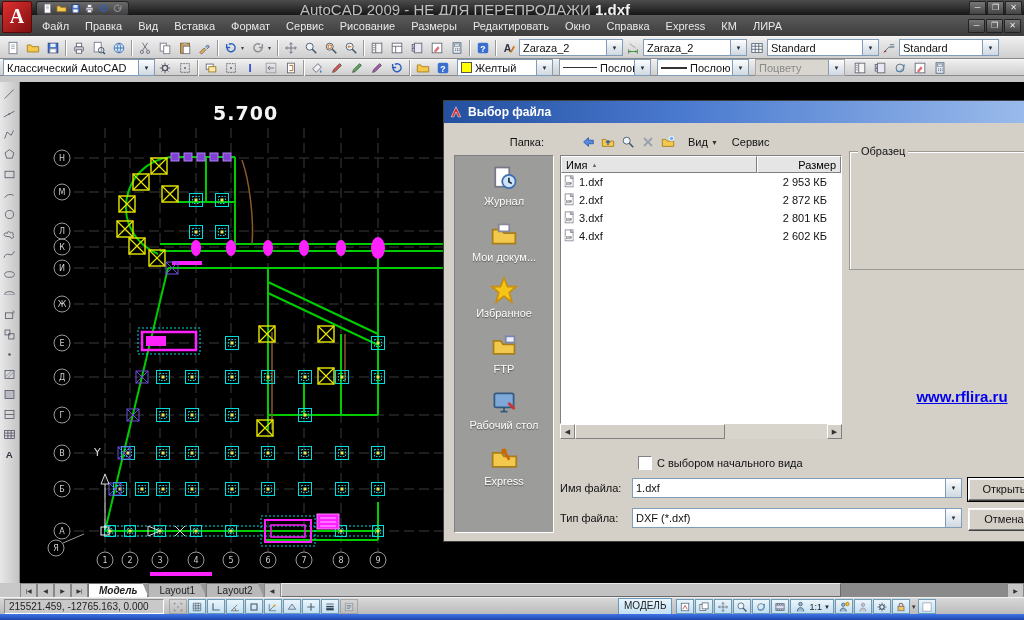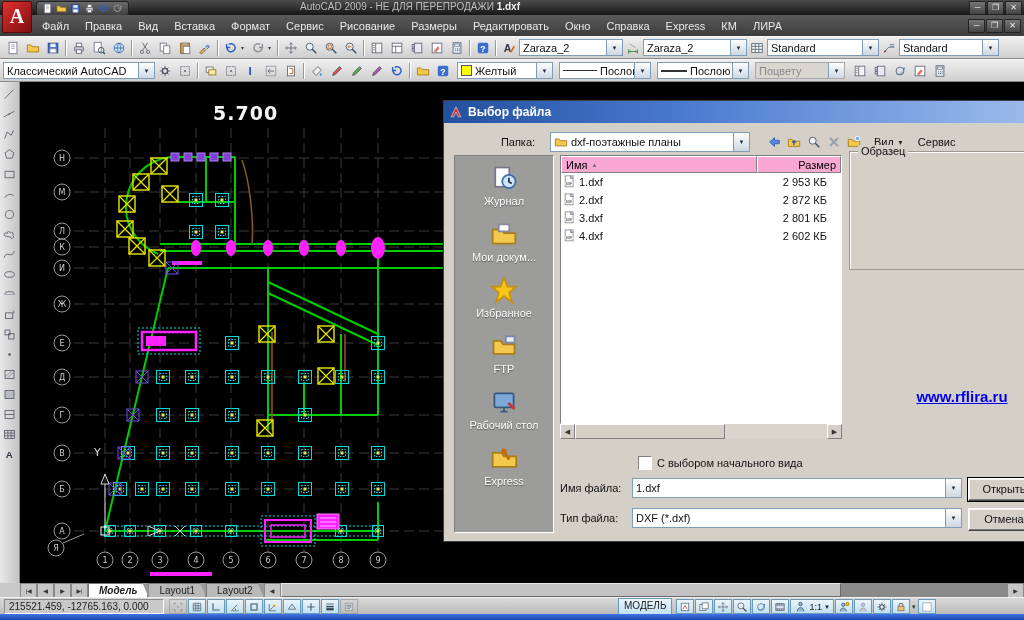--- a/index.html
+++ b/index.html
@@ -9,35 +9,35 @@
   .titlebar{position:absolute;left:0;top:0;width:1024px;height:15px;
     background:linear-gradient(#4c4c4c,#171717);display:flex;align-items:center;color:#cfcfcf;}
   .menubar{position:absolute;left:0;top:15px;width:1024px;height:21px;
     background:linear-gradient(#5b5b5b,#3c3c3c);display:flex;align-items:center;color:#e9e9e9;padding-left:34px;box-sizing:border-box;justify-content:space-between;}
   .menu-item{padding:3px 8px;cursor:default;}
   .logo{position:absolute;left:2px;top:1px;width:28px;height:30px;z-index:50;
     background:linear-gradient(135deg,#e03030,#7c0f0f);border:1px solid #5a0808;border-radius:2px;
     color:#fff;font-weight:bold;font-size:20px;text-align:center;line-height:28px;font-family:"Liberation Serif",serif;}
   .qat{position:absolute;left:36px;top:1px;height:13px;display:flex;align-items:center;gap:3px;
     background:linear-gradient(#6a6a6a,#3f3f3f);border:1px solid #222;border-radius:3px;padding:0 5px;}
-  .title-text{position:absolute;left:300px;top:1px;width:260px;text-align:left;font-size:10px;color:#bdbdbd;white-space:nowrap;}
+  .title-text{position:absolute;left:300px;top:1px;width:260px;text-align:left;font-size:15px;color:#bdbdbd;white-space:nowrap;}
   .title-text b{color:#f2f2f2;}
   .infocenter{position:absolute;right:52px;top:1px;height:13px;display:flex;align-items:center;gap:2px;}
   .ic-search{width:228px;height:11px;border:1px solid #222;background:#fff;font-size:9px;padding:0 3px;color:#333;}
   .ic-btn{width:16px;height:13px;background:linear-gradient(#6a6a6a,#3f3f3f);border:1px solid #222;border-radius:2px;
     display:flex;align-items:center;justify-content:center;color:#ddd;font-size:8px;}
   .winbtns{position:absolute;right:2px;top:1px;display:flex;gap:1px;}
   .winbtns.doc{top:2px;}
   .wbtn{width:15px;height:12px;background:linear-gradient(#777,#444);border:1px solid #222;color:#eee;
     font-size:8px;line-height:11px;text-align:center;border-radius:1px;}
   
   .toolbar{position:absolute;left:0;width:1024px;background:linear-gradient(#efefef,#cfcfcf);
     border-top:1px solid #f5f5f5;border-bottom:1px solid #8a8a8a;display:flex;align-items:center;box-sizing:border-box;}
   #toolbar1{top:36px;height:23px;padding-left:3px;}
-  #toolbar2{top:59px;height:23px;padding-left:3px;}
+  #toolbar2{top:59px;height:17px;padding-left:3px;}
   .ticon{width:18px;height:18px;display:inline-flex;align-items:center;justify-content:center;flex:none;border:1px solid transparent;}
   .tsep{width:1px;height:16px;background:#999;border-right:1px solid #fff;margin:0 2px;flex:none;}
   .tdrop{width:7px;height:18px;font-size:6px;color:#444;display:inline-flex;align-items:center;flex:none;}
   .combo{display:inline-flex;height:17px;border:1px solid #7f9db9;background:#fff;align-items:stretch;flex:none;box-sizing:border-box;}
   .combo .cv{flex:1;font-size:11px;padding:1px 3px;white-space:nowrap;overflow:hidden;color:#111;display:flex;align-items:center;gap:3px;}
   .combo .cd{width:15px;background:linear-gradient(#fdfdfd,#cfd8e2);border-left:1px solid #7f9db9;
     display:flex;align-items:center;justify-content:center;font-size:6px;color:#234;}
   .combo.disabled{border-color:#a8a8a8;background:#d9d6cf;}
   .combo.disabled .cv{color:#8a8a8a;}
   .swatch{width:9px;height:9px;background:#ffff00;border:1px solid #555;flex:none;}
@@ -53,21 +53,21 @@
     border:1px solid #404040;box-shadow:2px 2px 6px rgba(0,0,0,.6);z-index:100;}
   .dlg-title{height:22px;background:linear-gradient(90deg,#234f9e,#4a7ad0 40%,#9dbdec);display:flex;align-items:center;
     color:#fff;font-weight:bold;font-size:12px;padding:0 5px;gap:5px;}
   .dlg-row{position:absolute;display:flex;align-items:center;}
   .lbl{color:#111;}
   .placesbar{position:absolute;left:10px;top:54px;width:100px;height:378px;background:#9c9c9a;
     border:1px solid;border-color:#808080 #fff #fff #808080;display:flex;flex-direction:column;align-items:center;padding-top:8px;box-sizing:border-box;}
   .place{display:flex;flex-direction:column;align-items:center;gap:3px;margin-bottom:13px;color:#fff;text-shadow:0 1px 1px #555;}
   .filelist{position:absolute;left:116px;top:54px;width:282px;height:269px;background:#fff;
     border:1px solid;border-color:#808080 #fff #fff #808080;box-sizing:border-box;overflow:hidden;}
-  .fl-head{display:flex;height:17px;background:#f9a8d4;}
+  .fl-head{display:flex;height:17px;background:#e5e5e5;}
   .fl-hc{border:1px solid;border-color:#fff #808080 #808080 #fff;box-sizing:border-box;padding:1px 4px;display:flex;align-items:center;gap:4px;}
   .frow{display:flex;align-items:center;height:18px;padding-left:2px;}
   .fname{width:168px;color:#111;padding-left:2px;}
   .fsize{width:80px;text-align:right;color:#111;padding-right:6px;}
   .hscroll{position:absolute;left:116px;top:323px;width:282px;height:15px;background:#d8d5cc;display:flex;align-items:stretch;}
   .sbtn{width:15px;background:#d4d0c8;border:1px solid;border-color:#fff #808080 #808080 #fff;
     font-size:7px;display:flex;align-items:center;justify-content:center;color:#333;box-sizing:border-box;}
   .sthumb{width:150px;background:#d4d0c8;border:1px solid;border-color:#fff #808080 #808080 #fff;box-sizing:border-box;}
   .groupbox{position:absolute;left:405px;top:50px;width:182px;height:117px;border:1px solid #9a9a94;
     box-shadow:inset 1px 1px 0 #fff;}
@@ -917,32 +917,21 @@
   <div class="dialog">
     <div class="dlg-title">
       <span style="width:14px;height:14px;display:inline-flex;">
           <svg viewBox="0 0 16 16" width="14" height="14">
             <path d="M2.5 13.5L8 2l5.5 11.5h-3l-2.5-5.5-2.5 5.5z" fill="#d83030" stroke="#fff" stroke-width=".6"></path>
           </svg>
         </span>
       <span>Выбор файла</span>
     </div>
     <div class="dlg-row" style="left:48px;top:31px;">
-      <span class="lbl" style="width:52px;text-align:center;margin-right:6px;">Папка:</span>
-      <span class="combo" style="width:200px;height:20px;">
-        <span class="cv">
-            <span style="width:14px;height:14px;display:inline-flex;">
-              <svg viewBox="0 0 16 16" width="14" height="14">
-                <path d="M1.5 4.5h4l1.5 2h7.5v6h-13z" fill="#f2c94c" stroke="#a87d1c"></path>
-              </svg>
-            </span>
-            <span>dxf-поэтажные планы</span>
-          </span>
-          <span class="cd">▼</span>
-        </span>
+      <span class="lbl" style="width:52px;text-align:right;margin-right:20px;">Папка:</span>
       <span style="width:14px;"></span>
       <span class="ticon">
           <svg viewBox="0 0 16 16" width="14" height="14">
             <path d="M8.5 3L3 8l5.5 5v-3H14V6H8.5z" fill="#5a8ae0" stroke="#2a5ab0"></path>
           </svg>
         </span>
       <span class="ticon">
           <svg viewBox="0 0 16 16" width="14" height="14">
             <path d="M1.5 5h4l1.5 2h7.5v6h-13z" fill="#f2c94c" stroke="#a87d1c"></path>
             <path d="M8 11.5V6.5M8 6.5L5.8 8.7M8 6.5l2.2 2.2" stroke="#2a5ab0" stroke-width="1.5" fill="none"></path>

